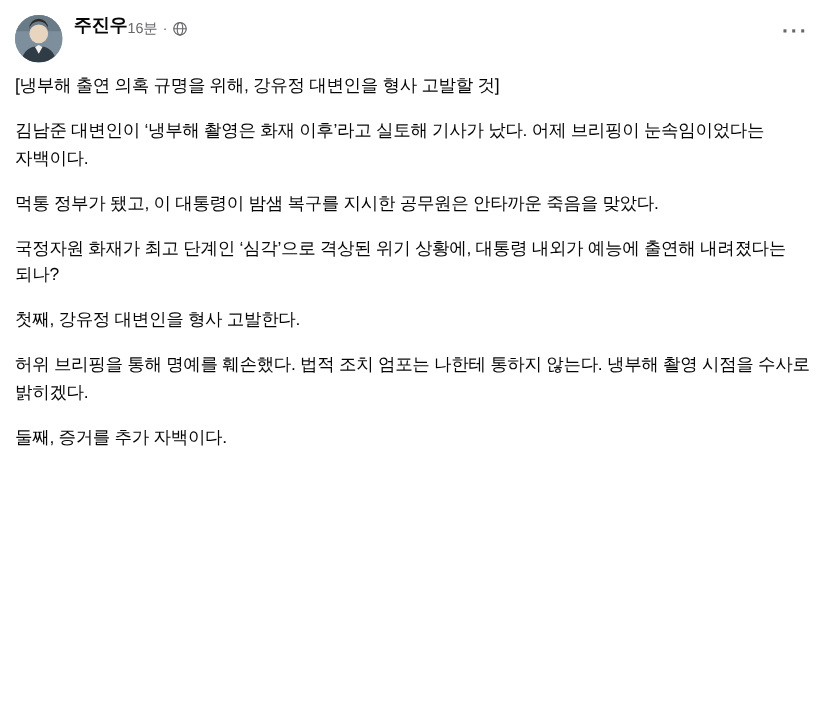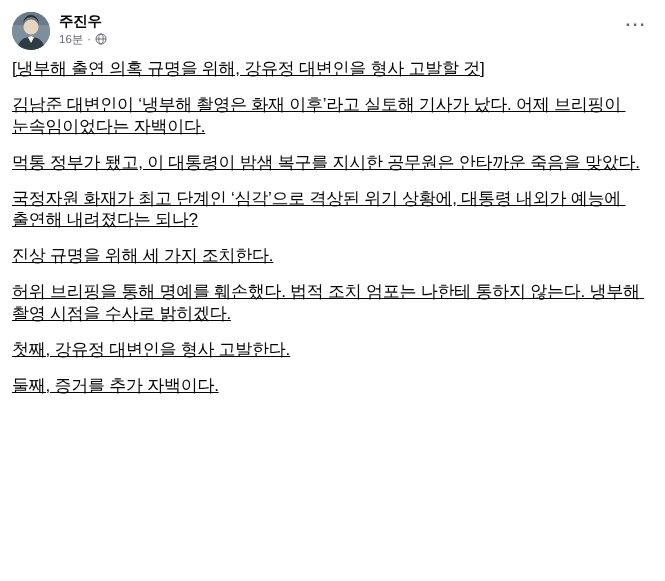--- a/index.html
+++ b/index.html
@@ -31,21 +31,21 @@
     border-radius: 50%;
     overflow: hidden;
     flex: 0 0 38px;
     background: #8a9aa6;
     position: relative;
   }
   .avatar svg { display: block; }
   .header-text {
     margin-left: 9px;
     display: flex;
-    flex-direction: column;
+    flex-direction: row;
     justify-content: center;
     padding-top: 1px;
   }
   .author-name {
     font-size: 14.5px;
     font-weight: bold;
     color: #050505;
     line-height: 17px;
     letter-spacing: -0.2px;
   }
@@ -74,25 +74,24 @@
     font-size: 17px;
     letter-spacing: 1.5px;
     color: #65676b;
     cursor: pointer;
     line-height: 14px;
     font-weight: bold;
     padding: 2px 4px;
   }
   .post-body {
     padding: 2px 0 0 0;
-    font-size: 17px;
+    font-size: 14px;
     line-height: 21.5px;
     color: #050505;
     letter-spacing: -0.25px;
-    text-decoration: underline;
   }
   .para {
     margin: 0 0 14.5px 0;
     white-space: pre-wrap;
     word-break: keep-all;
   }
   .para:last-child { margin-bottom: 0; }
 </style>
 </head>
 <body>
@@ -125,20 +124,19 @@
       </div>
     </div>
     <div class="more-btn">···</div>
   </div>
 
   <div class="post-body">
     <p class="para">[냉부해 출연 의혹 규명을 위해, 강유정 대변인을 형사 고발할 것]</p>
     <p class="para">김남준 대변인이 ‘냉부해 촬영은 화재 이후’라고 실토해 기사가 났다. 어제 브리핑이 눈속임이었다는 자백이다.</p>
     <p class="para">먹통 정부가 됐고, 이 대통령이 밤샘 복구를 지시한 공무원은 안타까운 죽음을 맞았다.</p>
     <p class="para">국정자원 화재가 최고 단계인 ‘심각’으로 격상된 위기 상황에, 대통령 내외가 예능에 출연해 내려졌다는 되나?</p>
-    <p class="para">진상 규명을 위해 세 가지 조치한다.</p>
+    <p class="para">첫째, 강유정 대변인을 형사 고발한다.</p>
     <p class="para">허위 브리핑을 통해 명예를 훼손했다. 법적 조치 엄포는 나한테 통하지 않는다. 냉부해 촬영 시점을 수사로 밝히겠다.</p>
-    <p class="para">첫째, 강유정 대변인을 형사 고발한다.</p>
     <p class="para">둘째, 증거를 추가 자백이다.</p>
 
   </div>
 
 </div>
 
 </body></html>

